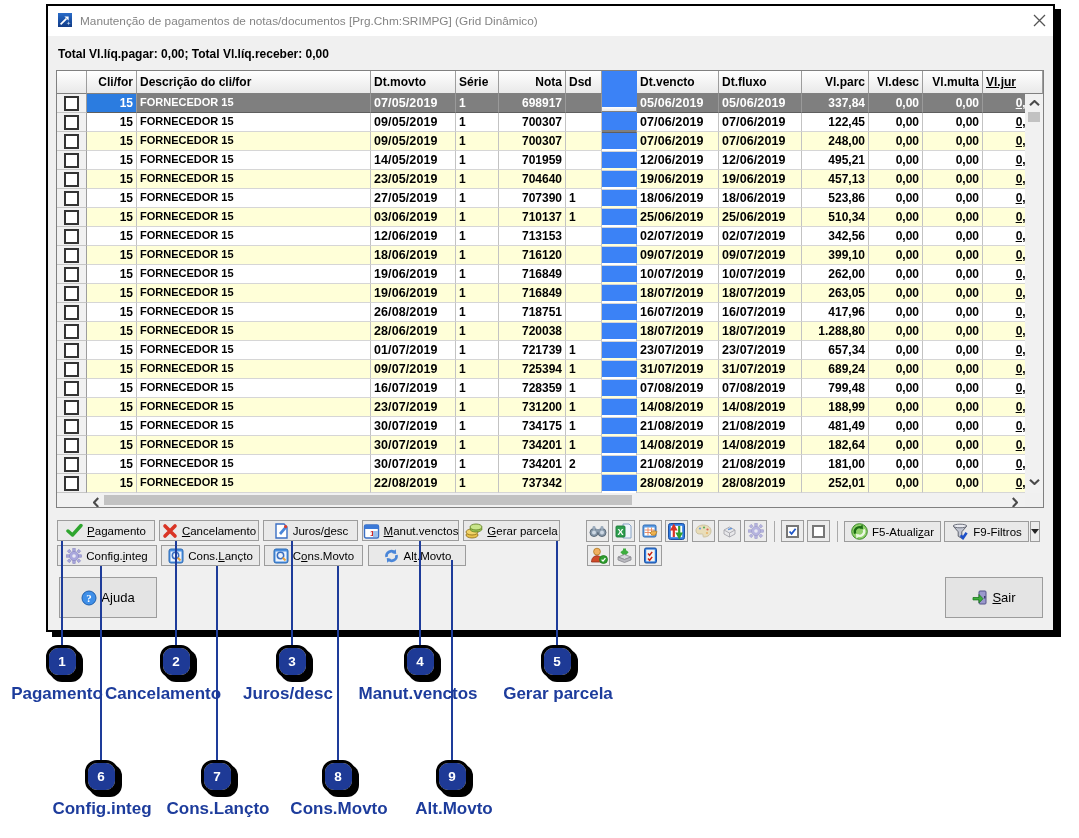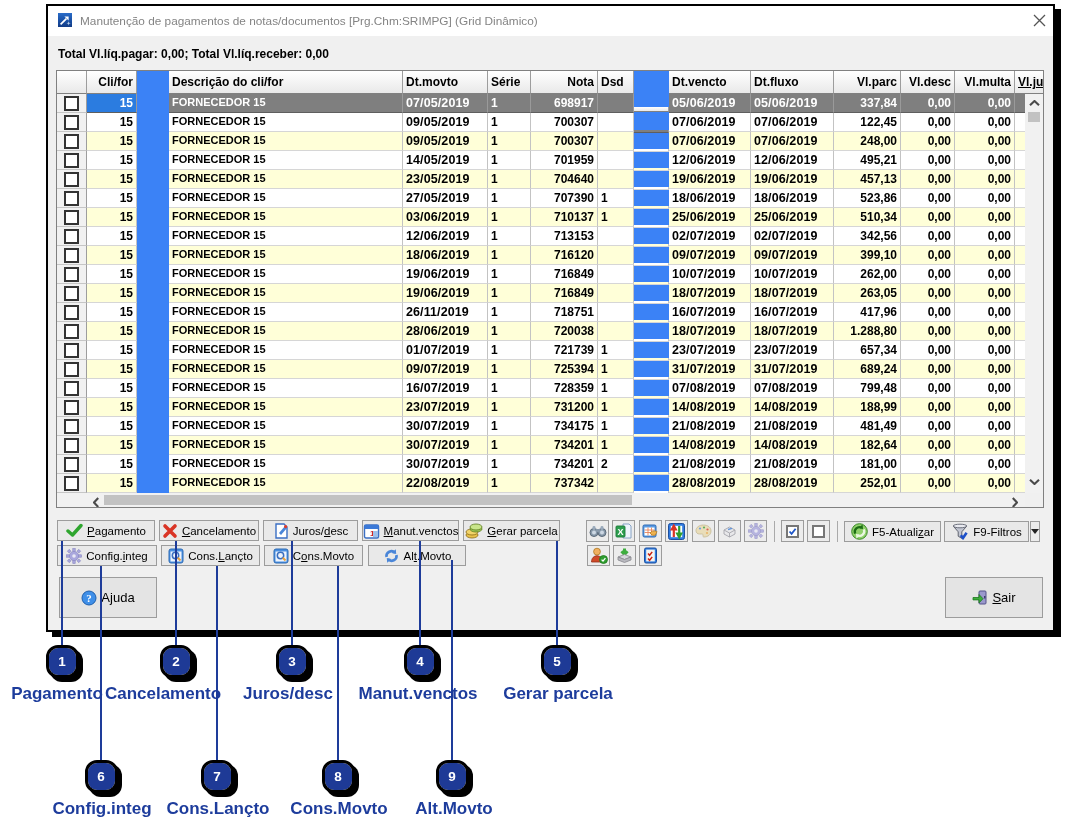--- a/index.html
+++ b/index.html
@@ -24,21 +24,21 @@
 .row .c { border-right:1px solid #c3c3c3; border-bottom:1px solid #d6d6d6;
   font-size:12px; font-weight:bold; white-space:nowrap; overflow:hidden;
   padding:2px 3px 0 3px; }
 .row.wht .c { background:#fff; }
 .row.yel .c { background:#ffffd8; }
 .row.sel .c { background:#7f7f7f; color:#fff; border-right-color:#9a9a9a; border-bottom-color:#5e5e5e; }
 .row .c.cb, .row.sel .c.cb { background:#f1f1f1; border-right:1px solid #9d9d9d; border-bottom:1px solid #c6c6c6;
   display:flex; align-items:center; justify-content:center; padding:0; }
 .row.sel .c.bluecell { background:#2b7ce0; }
 .l { text-align:left; } .r { text-align:right; }
-.cb { width:30px; flex:none; } .cli { width:50px; flex:none; } .desc { width:234px; flex:none;margin-left:32px; }
+.cb { width:30px; flex:none; } .cli { width:50px; flex:none; } .desc { width:234px; flex:none; }
 .dtm { width:85px; flex:none; } .ser { width:43px; flex:none; } .nota { width:67px; flex:none; }
 .dsd { width:36px; flex:none; } .par { width:35px; flex:none;margin-top:36px; } .dtv { width:82px; flex:none; }
 .dtf { width:83px; flex:none; } .vparc { width:67px; flex:none; } .vdesc { width:54px; flex:none; }
 .vmulta { width:60px; flex:none; } .vjur { width:60px; flex:none; border-right:none;text-decoration:underline; }
 .ckb { width:15px; height:15px; background:#fff; border:2px solid #333; }
 .row .c.desc { font-size:11px; }
 .row .c.dtm, .row .c.dtv, .row .c.dtf { font-size:12.5px; letter-spacing:0.1px; }
 
 #vscroll { position:absolute; right:0; top:23px; width:18px; height:399px; background:#f1f1f1; }
 #vthumb { position:absolute; left:3px; top:18px; width:12px; height:10px; background:#c2c2c2; }
@@ -301,21 +301,21 @@
       <div class="c vdesc r">0,00</div>
       <div class="c vmulta r">0,00</div>
       <div class="c vjur r">0,00</div>
     </div>
 <div class="row wht">
       <div class="c cb">
         <div class="ckb"></div>
       </div>
       <div class="c cli r">15</div>
       <div class="c desc l">FORNECEDOR 15</div>
-      <div class="c dtm l">26/11/2019</div>
+      <div class="c dtm l">26/08/2019</div>
       <div class="c ser l">1</div>
       <div class="c nota r">718751</div>
       <div class="c dsd l"></div>
       <div class="c par r">1</div>
       <div class="c dtv l">16/07/2019</div>
       <div class="c dtf l">16/07/2019</div>
       <div class="c vparc r">417,96</div>
       <div class="c vdesc r">0,00</div>
       <div class="c vmulta r">0,00</div>
       <div class="c vjur r">0,00</div>

